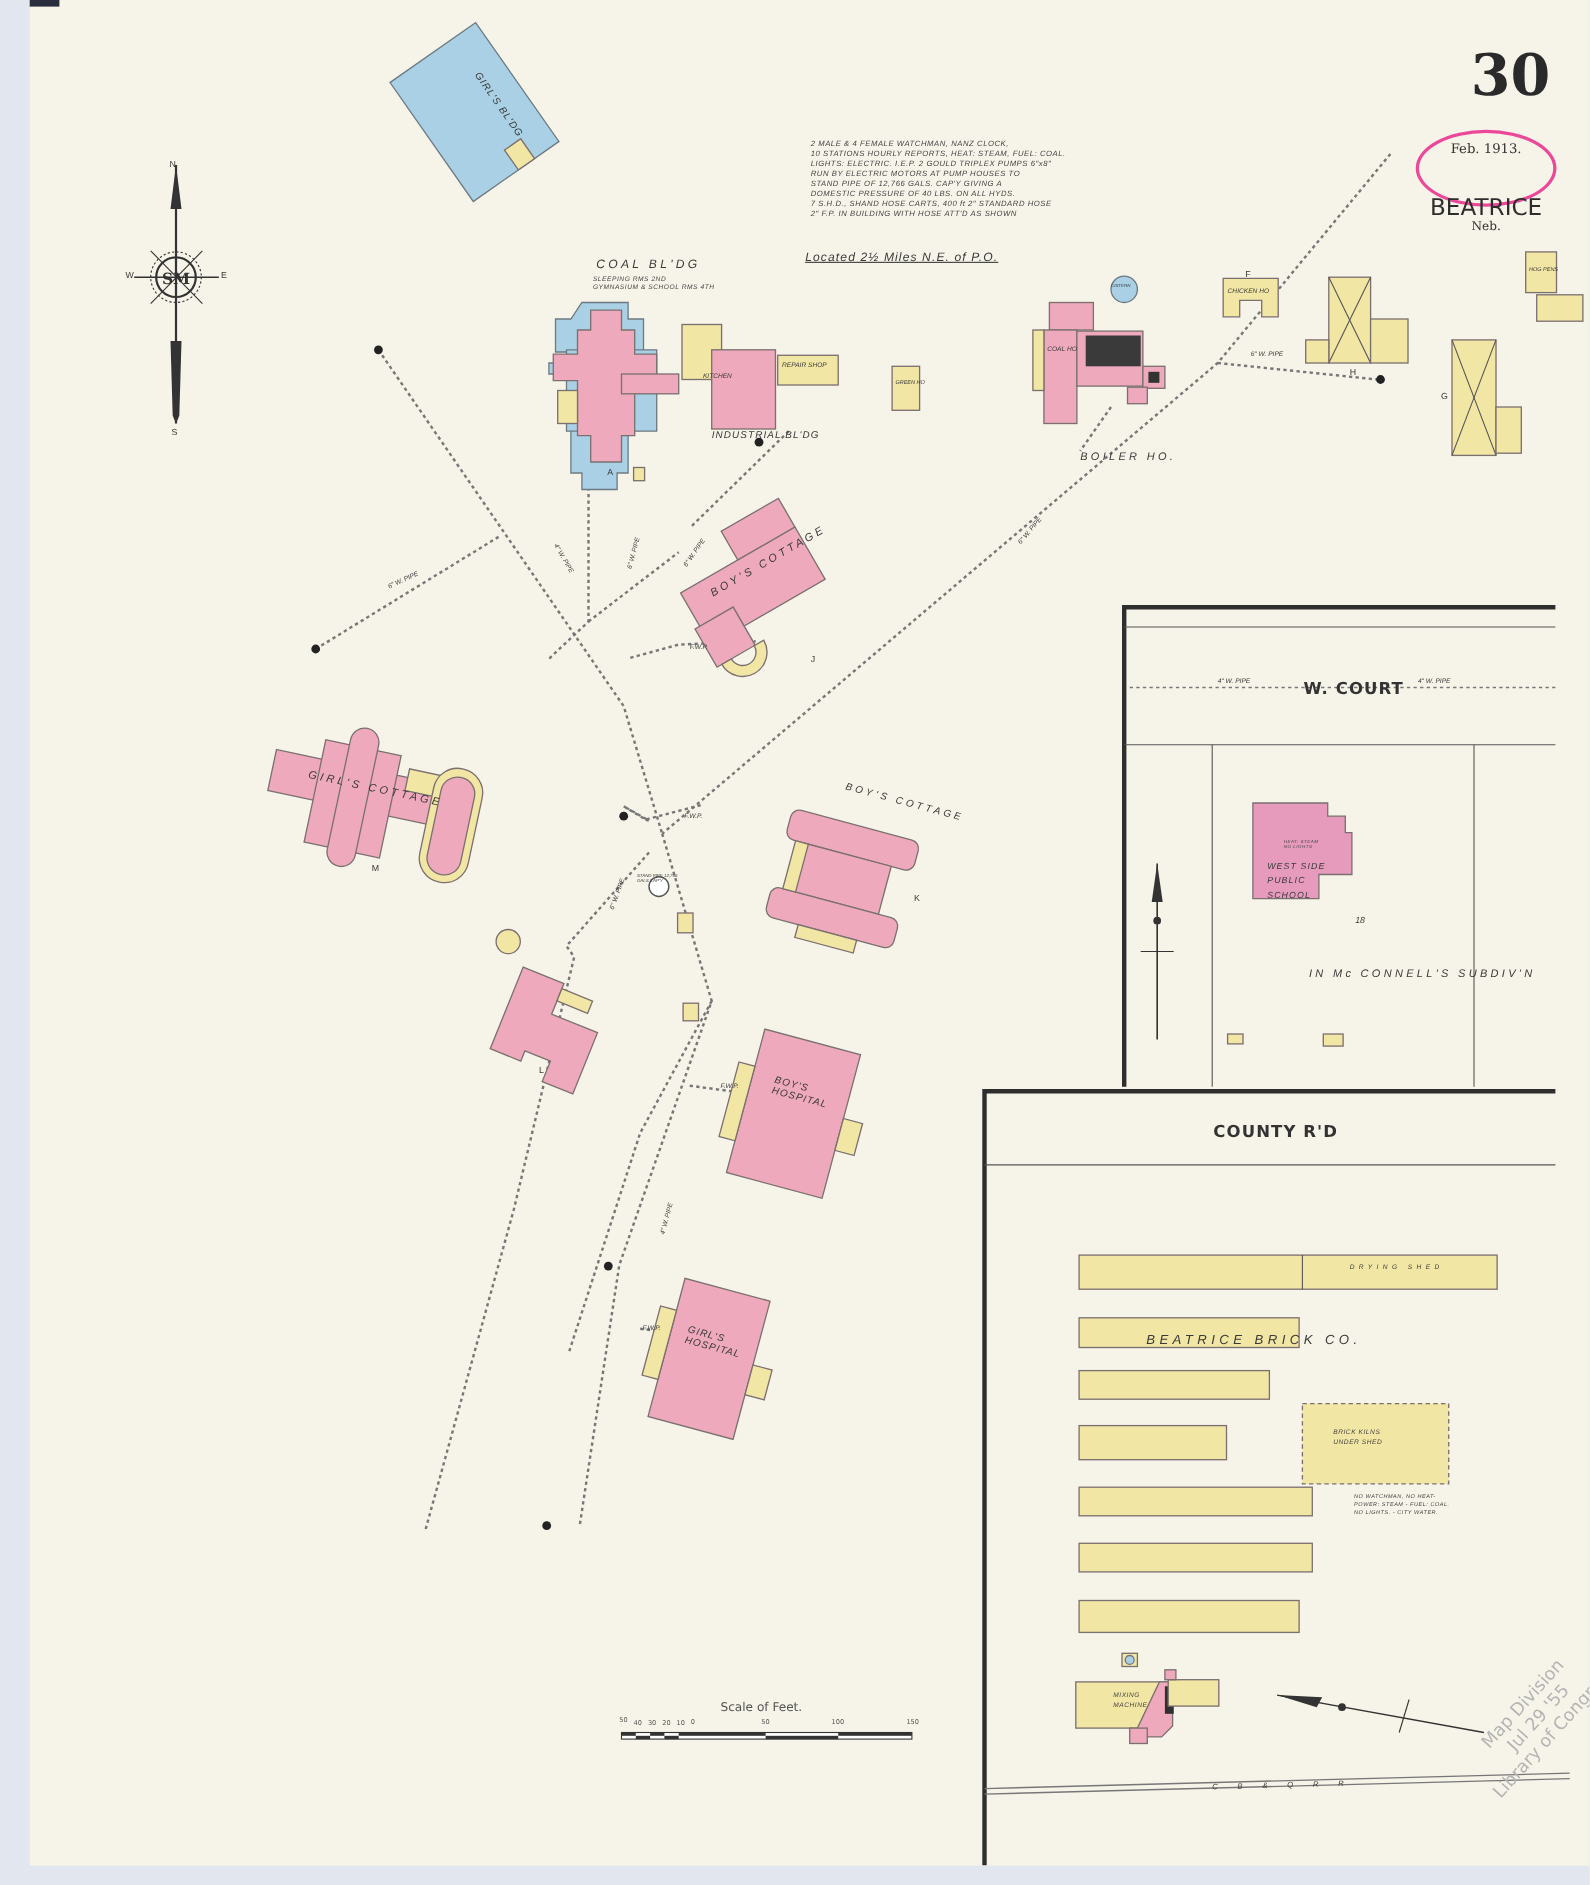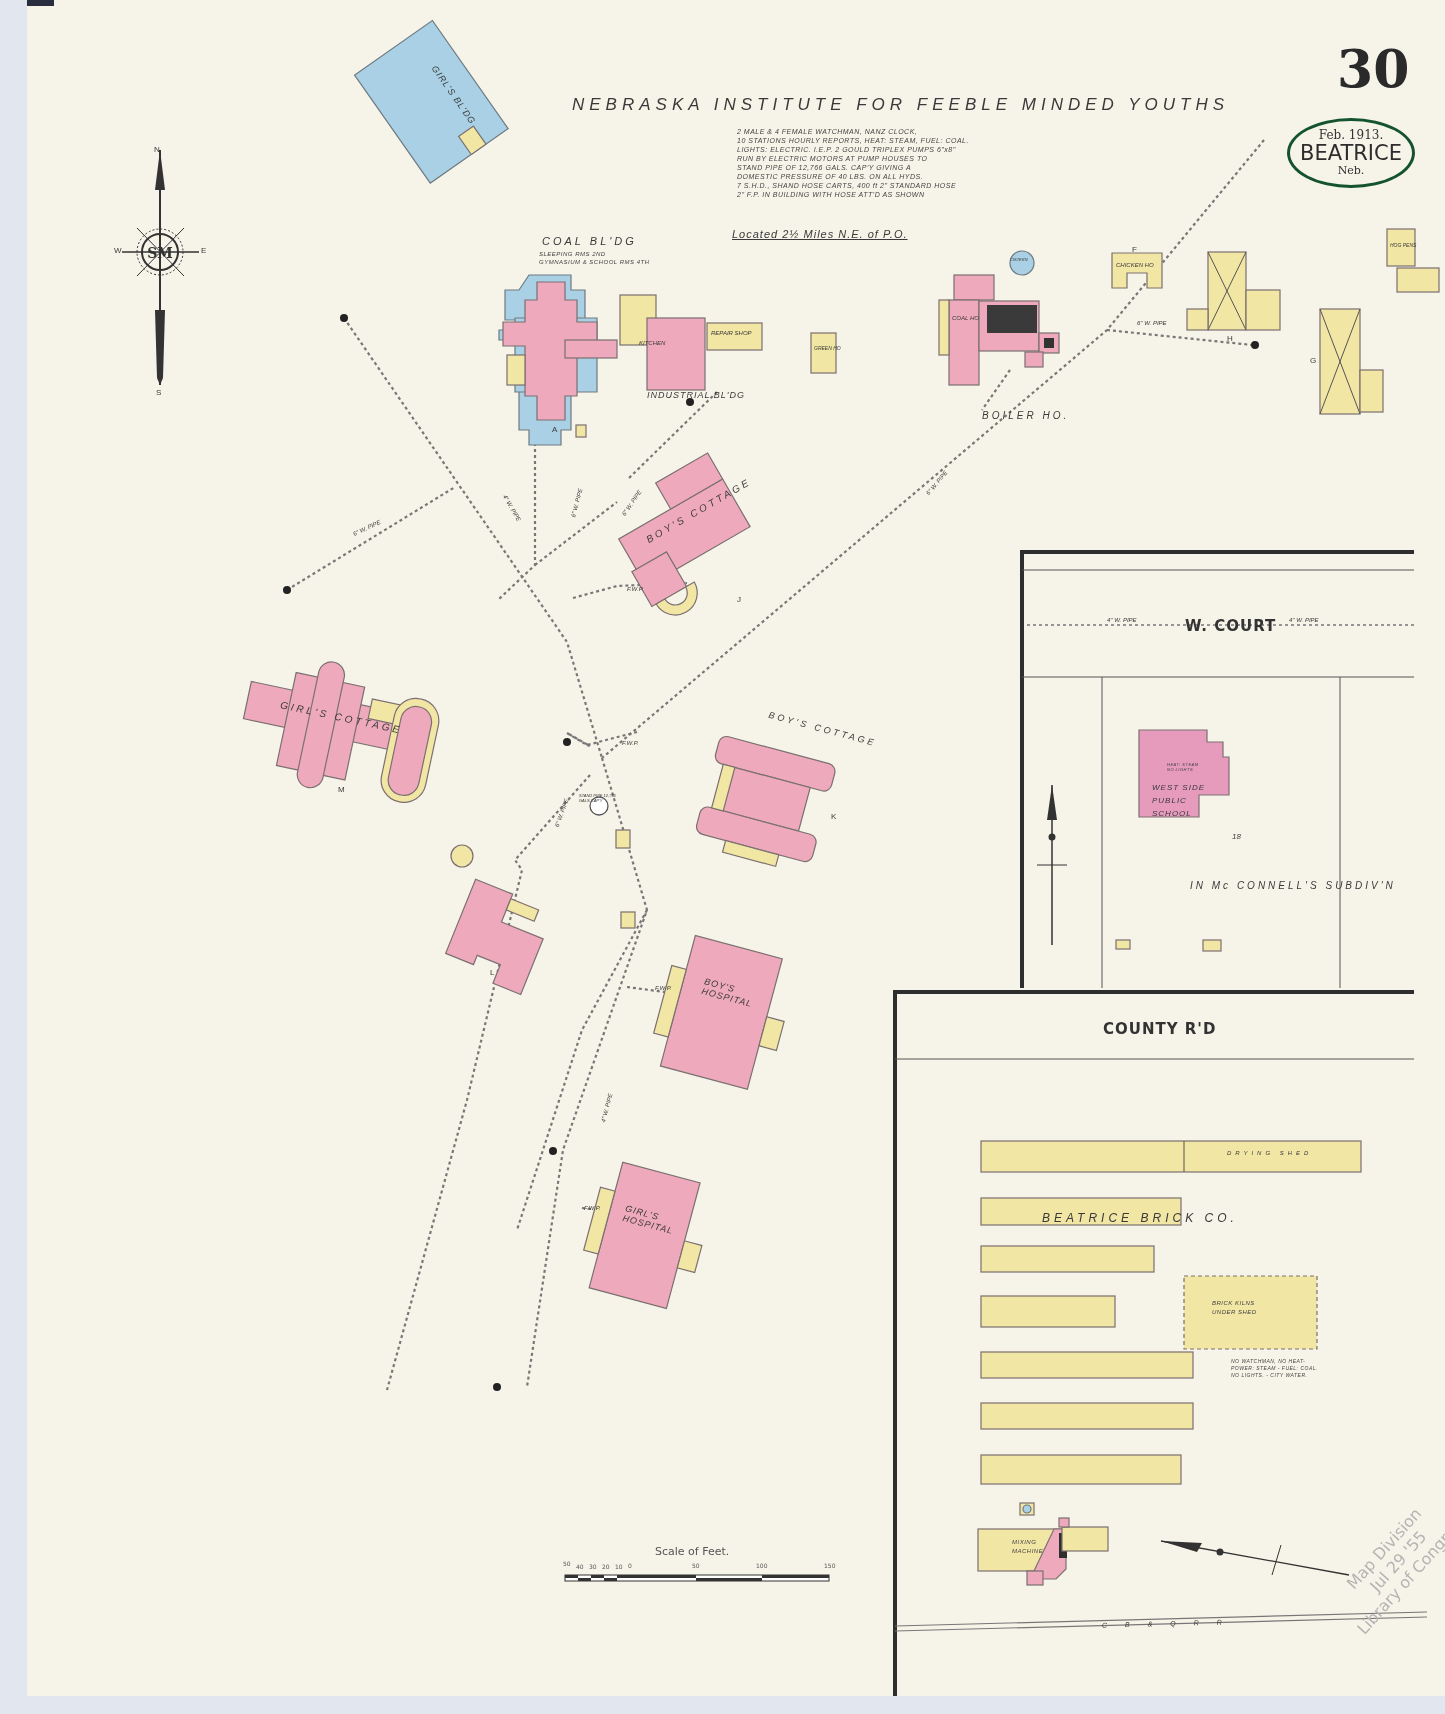--- a/index.html
+++ b/index.html
@@ -4,23 +4,23 @@
 <style>
   html, body { margin:0; padding:0; }
   body { width:1445px; height:1714px; background:#e2e6ee; position:relative; overflow:hidden; font-family:"Liberation Sans", sans-serif; }
   .sheet { position:absolute; left:27px; top:0; width:1418px; height:1696px; background:#f6f3e8; }
   .topbar { position:absolute; left:0; top:0; width:27px; height:6px; background:#2a2d3d; }
   .map-svg { position:absolute; left:0; top:0; }
   .lbl { position:absolute; font-family:"Liberation Sans", sans-serif; font-style:italic; color:#3a3a3a; white-space:nowrap; letter-spacing:3px; }
   .street { position:absolute; font-family:"DejaVu Sans", sans-serif; font-weight:bold; color:#333; letter-spacing:1px; white-space:nowrap; }
   .notes { position:absolute; font-family:"Liberation Sans", sans-serif; font-style:italic; font-size:7px; line-height:9px; color:#444; white-space:pre; letter-spacing:0.5px; }
   .sheetno { position:absolute; left:1310px; top:38px; font-family:"DejaVu Serif", serif; font-weight:bold; font-size:52px; color:#2a2a2a; }
-  .oval { position:absolute; left:1260px; top:118px; width:128px; height:70px; border:3px solid #14532d; border-radius:50%; text-align:center; box-sizing:border-box; }
+  .oval { position:absolute; left:1260px; top:118px; width:128px; height:70px; border:3px solid #ec4899; border-radius:50%; text-align:center; box-sizing:border-box; }
   .oval .d { font-family:"DejaVu Serif", serif; font-size:12px; color:#333; margin-top:7px; }
-  .oval .c { font-family:"DejaVu Sans", sans-serif; font-size:21px; color:#2d2d2d; line-height:22px; }
+  .oval .c { font-family:"DejaVu Sans", sans-serif; font-size:21px; color:#2d2d2d; line-height:22px;margin-top:35px; }
   .oval .s { font-family:"DejaVu Serif", serif; font-size:11px; color:#333; }
   .stamp { position:absolute; left:1298px; top:1600px; transform:rotate(-48deg); transform-origin:left top; color:#b4b4b4; font-family:"DejaVu Sans", sans-serif; font-size:16px; line-height:19px; text-align:center; }
   .scale-title { position:absolute; left:628px; top:1545px; font-family:"DejaVu Sans", sans-serif; font-size:11px; color:#555; }
   .tick { position:absolute; font-family:"DejaVu Sans", sans-serif; font-size:6px; color:#555; }
 </style>
 </head>
 <body>
 
 <div class="sheet">
   <div class="topbar"></div>
@@ -218,21 +218,20 @@
       <rect x="551" y="1578" width="13" height="3" fill="#333"></rect>
       <rect x="564" y="1575" width="13" height="3" fill="#333"></rect>
       <rect x="577" y="1578" width="13" height="3" fill="#333"></rect>
       <rect x="590" y="1575" width="13" height="3" fill="#333"></rect>
       <rect x="603" y="1575" width="66" height="3" fill="#333"></rect>
       <rect x="669" y="1578" width="66" height="3" fill="#333"></rect>
       <rect x="735" y="1575" width="67" height="3" fill="#333"></rect>
     </g>
   </svg>
 
-  <div class="lbl" style="left:545px;top:95px;font-size:17px;letter-spacing:5px;">NEBRASKA INSTITUTE FOR FEEBLE MINDED YOUTHS</div>
   <div class="notes" style="left:710px;top:127px;">2 MALE &amp; 4 FEMALE WATCHMAN, NANZ CLOCK,
 10 STATIONS HOURLY REPORTS, HEAT: STEAM, FUEL: COAL.
 LIGHTS: ELECTRIC. I.E.P. 2 GOULD TRIPLEX PUMPS 6"x8"
 RUN BY ELECTRIC MOTORS AT PUMP HOUSES TO
 STAND PIPE OF 12,766 GALS. CAP'Y GIVING A
 DOMESTIC PRESSURE OF 40 LBS. ON ALL HYDS.
 7 S.H.D., SHAND HOSE CARTS, 400 ft 2" STANDARD HOSE
 2" F.P. IN BUILDING WITH HOSE ATT'D AS SHOWN</div>
   <div class="lbl" style="left:705px;top:228px;font-size:11px;letter-spacing:1px;text-decoration:underline;">Located 2½ Miles N.E. of P.O.</div>
 

